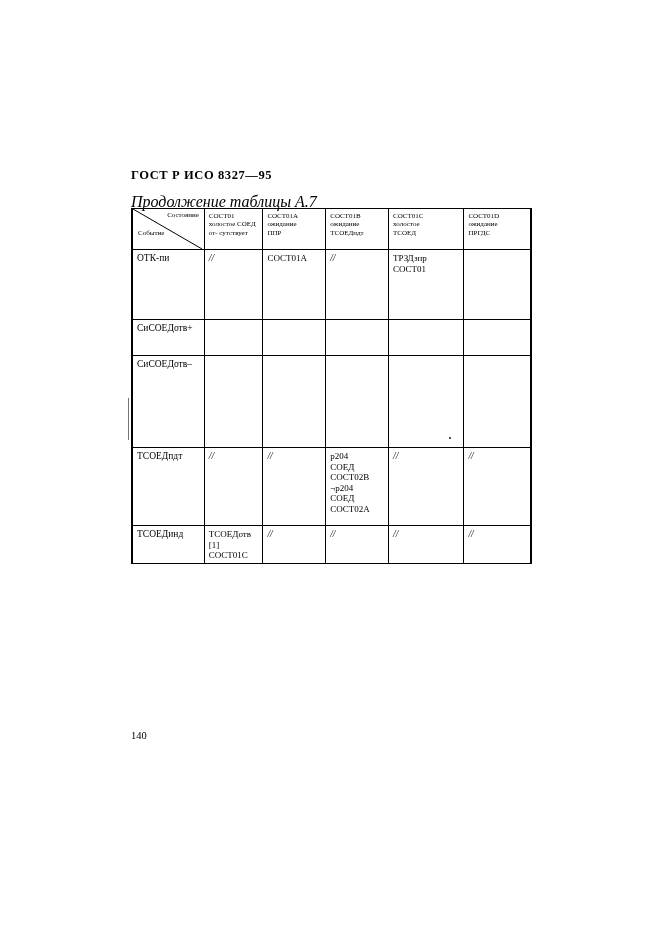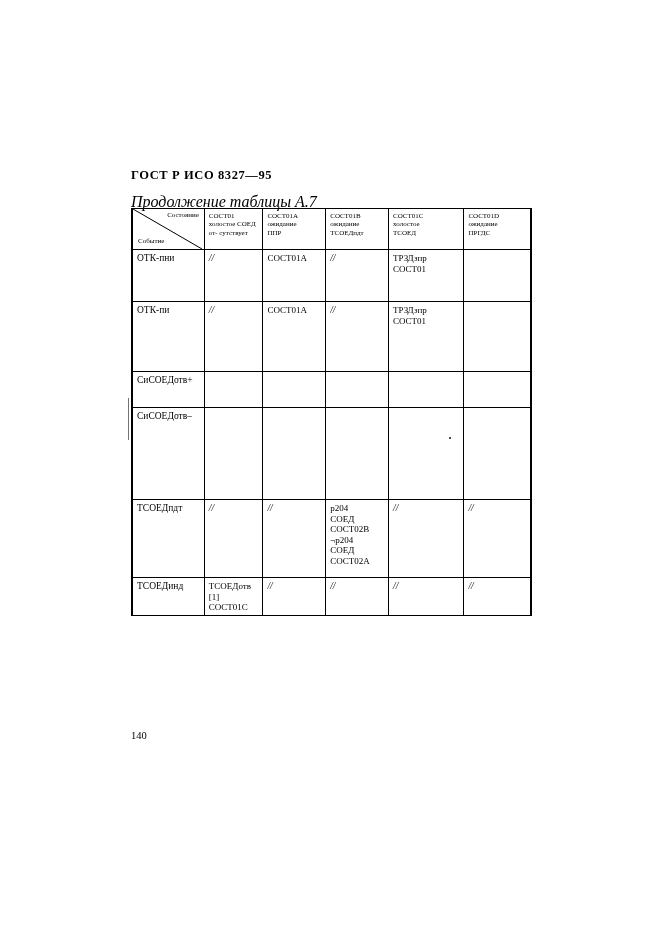--- a/index.html
+++ b/index.html
@@ -96,21 +96,21 @@
   .corner .sost {
     position: absolute;
     right: 5px;
     top: 2px;
     font-size: 7px;
     text-align: right;
   }
   .corner .sob {
     position: absolute;
     left: 5px;
-    bottom: 4px;
+    bottom: 12px;
     font-size: 7px;
   }
   .hdr-first {
     font-size: 7px;
     line-height: 1.25;
     text-align: left;
     padding-left: 3px;
   }
   .rowlabel {
     font-size: 9.5px;
@@ -195,29 +195,20 @@
           <span class="l3">ТСОЕД</span>
         </td>
         <td class="hdr-cell">
           <span class="l1">COCT01D</span>
           <span class="l2">ожидание</span>
           <span class="l3">ПРГДС</span>
         </td>
       </tr>
     </thead>
     <tbody>
-      <tr style="height:52px">
-        <td class="rowlabel">ОТК-пни</td>
-        <td class="cellcontent slashes">//</td>
-        <td class="cellcontent">COCT01A</td>
-        <td class="cellcontent slashes">//</td>
-        <td class="cellcontent">ТРЗДзпр
-COCT01</td>
-        <td class="cellcontent"></td>
-      </tr>
       <tr style="height:70px">
         <td class="rowlabel">ОТК-пи</td>
         <td class="cellcontent slashes">//</td>
         <td class="cellcontent">COCT01A</td>
         <td class="cellcontent slashes">//</td>
         <td class="cellcontent">ТРЗДзпр
 COCT01</td>
         <td class="cellcontent"></td>
       </tr>
       <tr style="height:36px">

